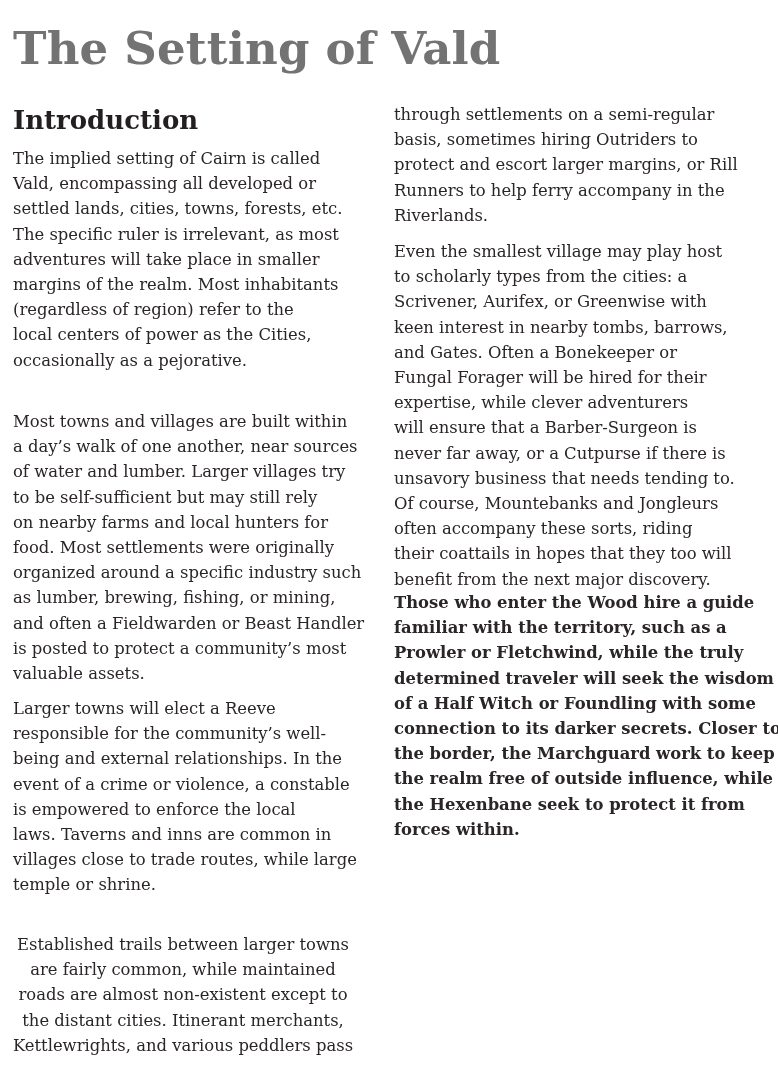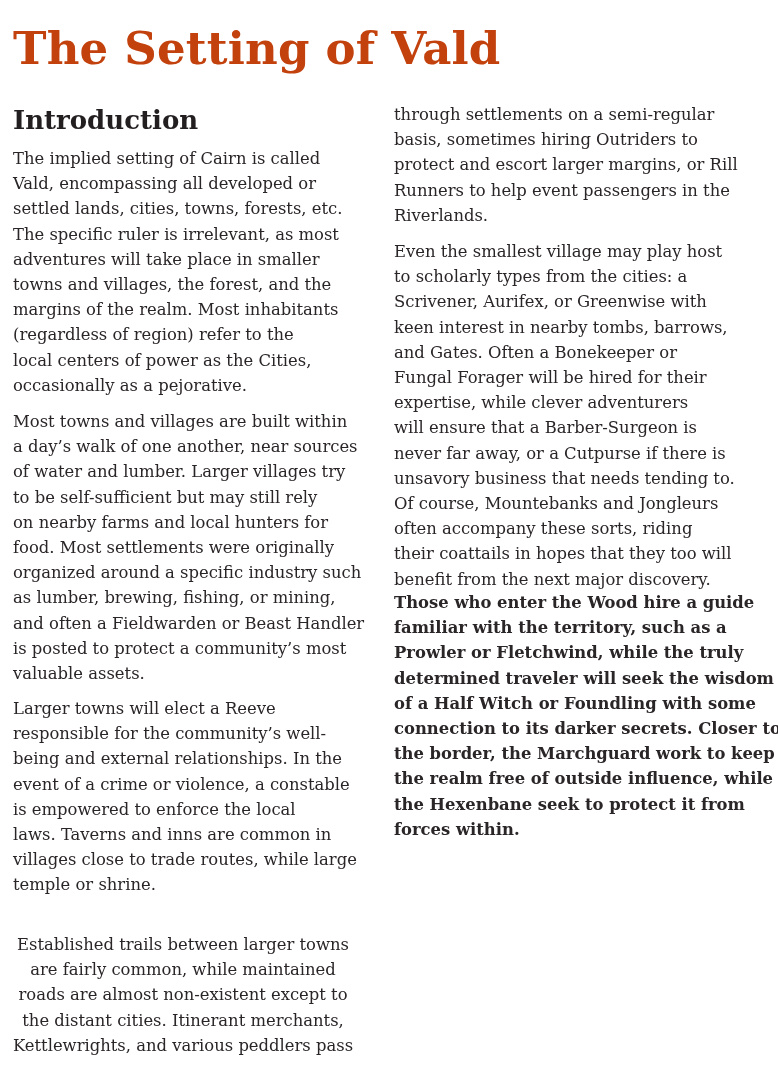--- a/index.html
+++ b/index.html
@@ -18,21 +18,21 @@
     .page-title {
       position: absolute;
       left: 13px;
       top: 20px;
       margin: 0;
       font-size: 45px;
       font-weight: bold;
       line-height: 58px;
       letter-spacing: 0.2px;
       white-space: nowrap;
-      color: #c2410c;
+      color: #737373;
     }
     .column {
       position: absolute;
       top: 0;
     }
     .col-left {
       left: 13px;
       width: 368px;
     }
     .col-right {
@@ -69,21 +69,20 @@
 
 <h2 class="section-heading">Introduction</h2>
 
 <div class="column col-left">
   <p class="para" style="top:146px;">
     <span class="line">The implied setting of Cairn is called</span>
     <span class="line">Vald, encompassing all developed or</span>
     <span class="line">settled lands, cities, towns, forests, etc.</span>
     <span class="line">The specific ruler is irrelevant, as most</span>
     <span class="line">adventures will take place in smaller</span>
-    <span class="line">towns and villages, the forest, and the</span>
     <span class="line">margins of the realm. Most inhabitants</span>
     <span class="line">(regardless of region) refer to the</span>
     <span class="line">local centers of power as the Cities,</span>
     <span class="line">occasionally as a pejorative.</span>
   </p>
 
   <p class="para" style="top:409px;">
     <span class="line">Most towns and villages are built within</span>
     <span class="line">a day’s walk of one another, near sources</span>
     <span class="line">of water and lumber. Larger villages try</span>
@@ -115,21 +114,21 @@
     <span class="line">the distant cities. Itinerant merchants,</span>
     <span class="line">Kettlewrights, and various peddlers pass</span>
   </p>
 </div>
 
 <div class="column col-right">
   <p class="para" style="top:102px;">
     <span class="line">through settlements on a semi-regular</span>
     <span class="line">basis, sometimes hiring Outriders to</span>
     <span class="line">protect and escort larger margins, or Rill</span>
-    <span class="line">Runners to help event passengers in the</span>
+    <span class="line">Runners to help ferry accompany in the</span>
     <span class="line">Riverlands.</span>
   </p>
 
   <p class="para" style="top:239px;">
     <span class="line">Even the smallest village may play host</span>
     <span class="line">to scholarly types from the cities: a</span>
     <span class="line">Scrivener, Aurifex, or Greenwise with</span>
     <span class="line">keen interest in nearby tombs, barrows,</span>
     <span class="line">and Gates. Often a Bonekeeper or</span>
     <span class="line">Fungal Forager will be hired for their</span>

